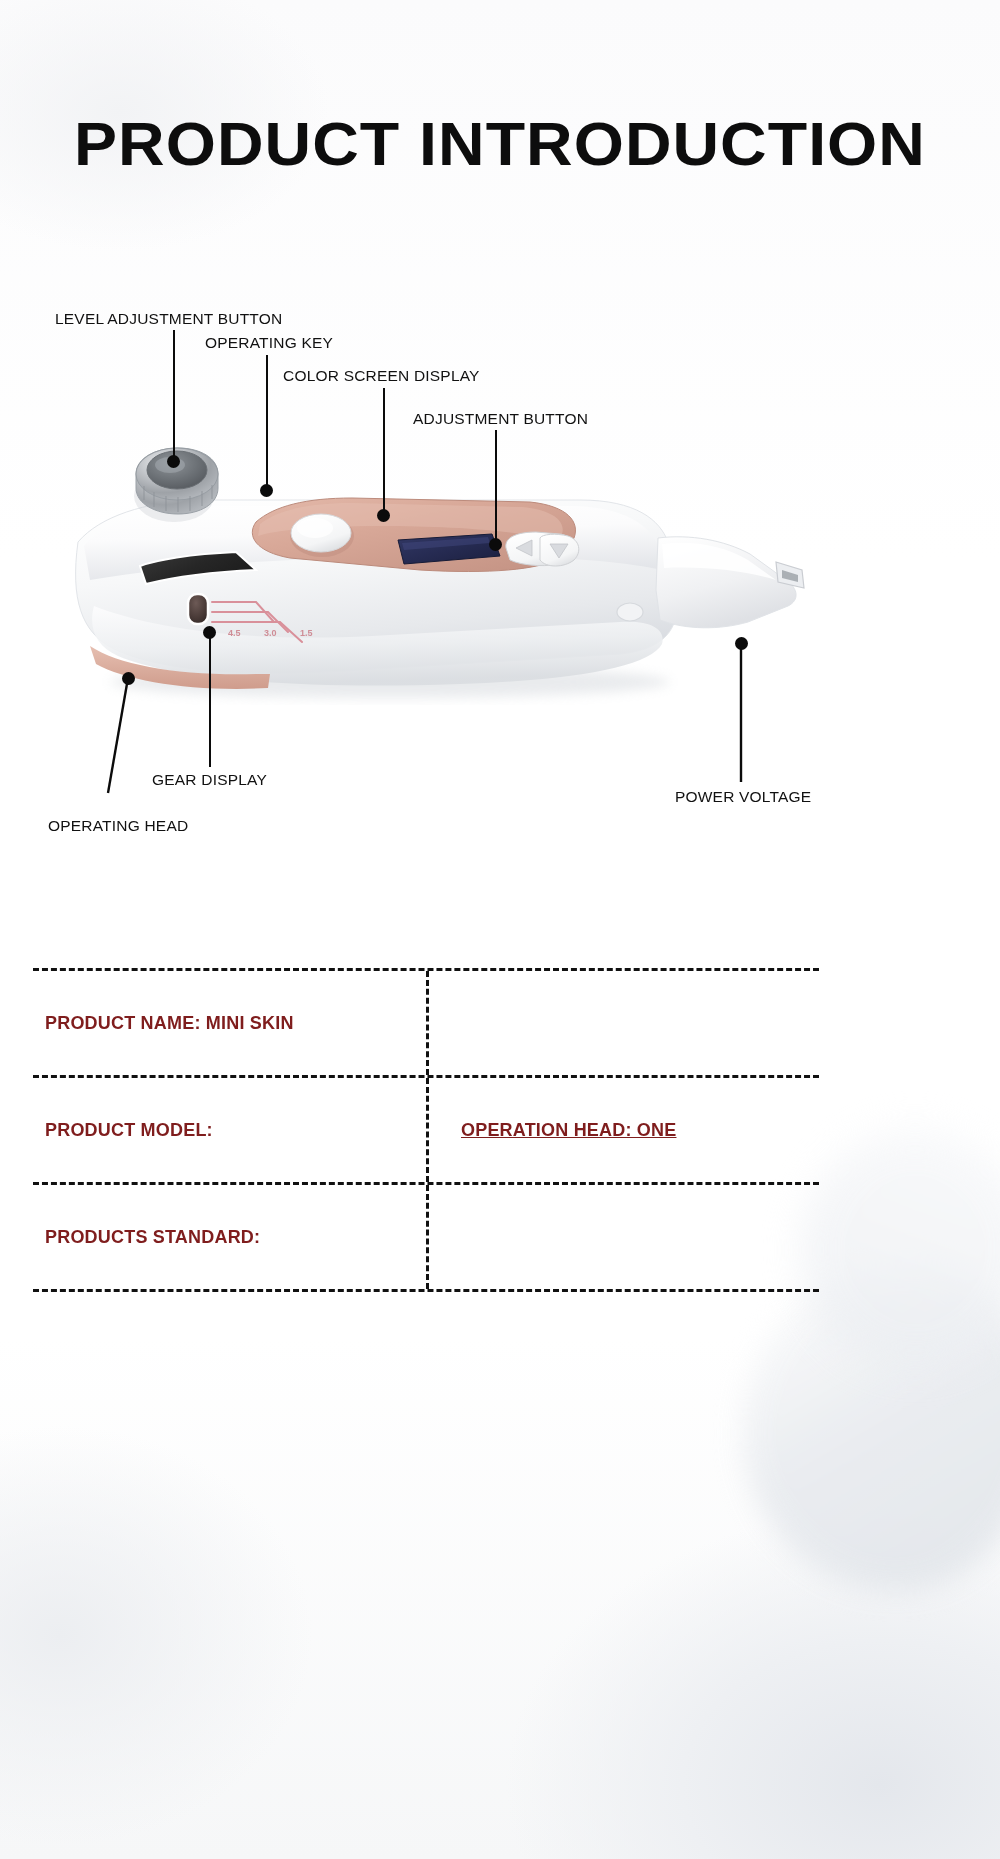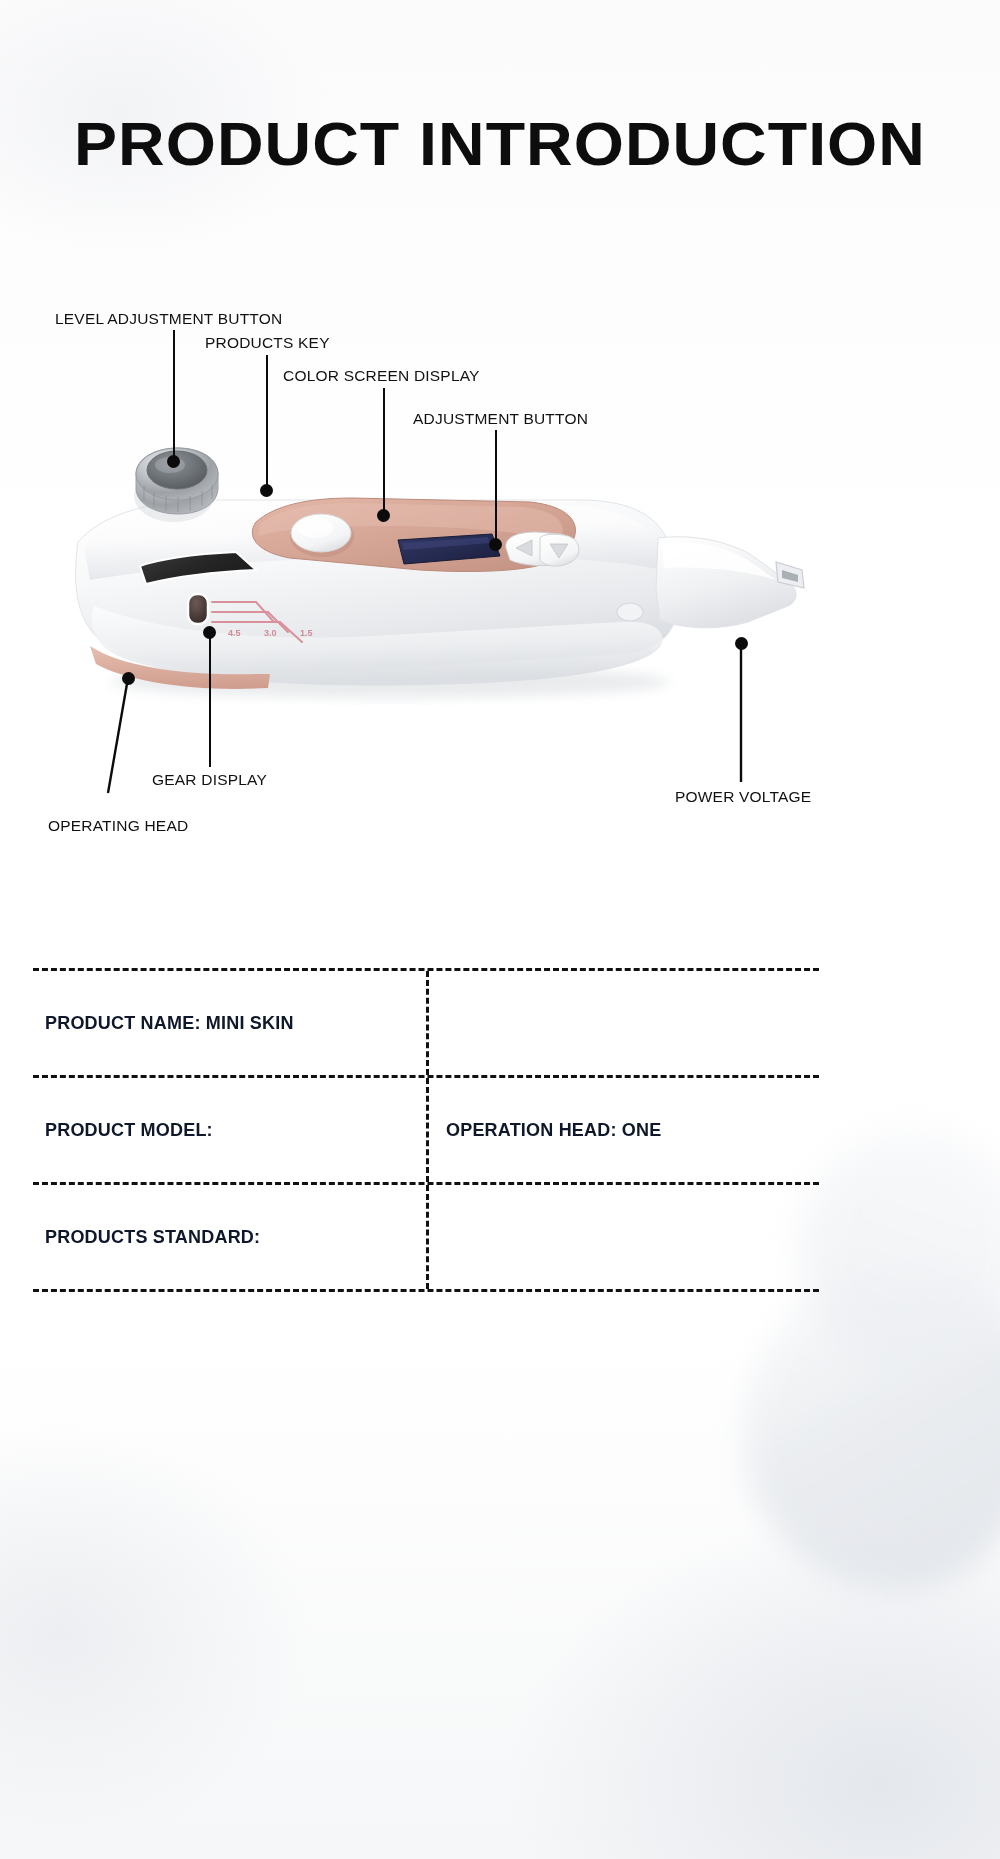--- a/index.html
+++ b/index.html
@@ -117,46 +117,47 @@
   .spec-row:last-child {
     border-bottom: 3px dashed #111111;
     gap: 28px;
   }
   .spec-cell {
     display: flex;
     align-items: center;
     font-size: 18px;
     font-weight: 700;
     letter-spacing: .2px;
-    color: #0f172a;
+    color: #7f1d1d;
     white-space: nowrap;
   }
   .spec-cell-left {
     width: 396px;
     padding-left: 12px;
     box-sizing: border-box;
     border-right: 3px dashed #111111;
   }
   .spec-cell-right {
     flex: 1;
-    padding-left: 17px;
+    padding-left: 32px;
     box-sizing: border-box;
+    text-decoration: underline;
   }
 </style>
 </head>
 <body>
 
 <div class="bg-wash"></div>
 <div class="bg-blob-a"></div>
 <div class="bg-blob-b"></div>
 
 <div class="title">PRODUCT INTRODUCTION</div>
 
 <div class="callout" style="left:55px; top:310px;">LEVEL ADJUSTMENT BUTTON</div>
-<div class="callout" style="left:205px; top:334px;">PRODUCTS KEY</div>
+<div class="callout" style="left:205px; top:334px;">OPERATING KEY</div>
 <div class="callout" style="left:283px; top:367px;">COLOR SCREEN DISPLAY</div>
 <div class="callout" style="left:413px; top:410px;">ADJUSTMENT BUTTON</div>
 <div class="callout" style="left:152px; top:771px;">GEAR DISPLAY</div>
 <div class="callout" style="left:48px; top:803px;margin-top:14px;">OPERATING HEAD</div>
 <div class="callout" style="left:675px; top:788px;">POWER VOLTAGE</div>
 
 <div class="leader leader-v" style="left:173px; top:330px; height:131px;"></div>
 <div class="dot" style="left:167px; top:455px;"></div>
 
 <div class="leader leader-v" style="left:266px; top:355px; height:135px;"></div>

